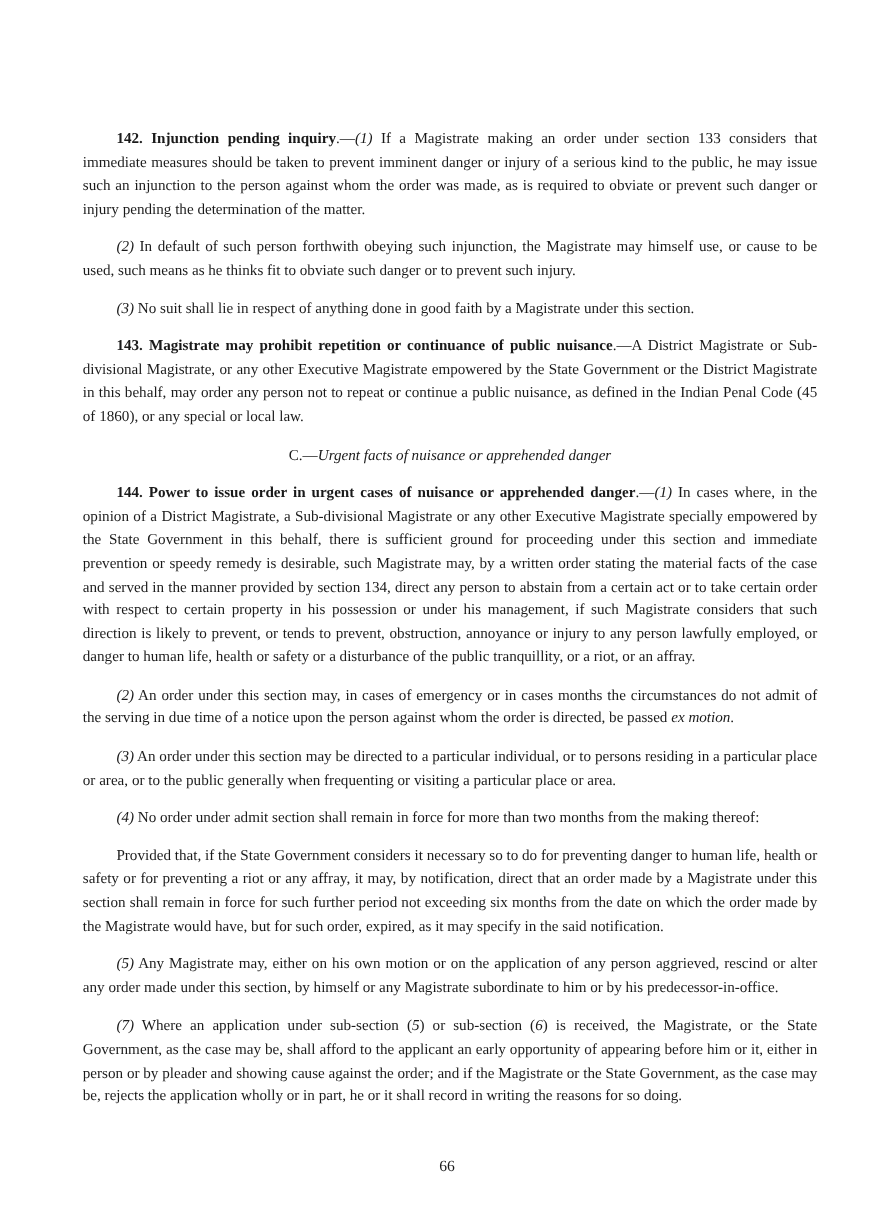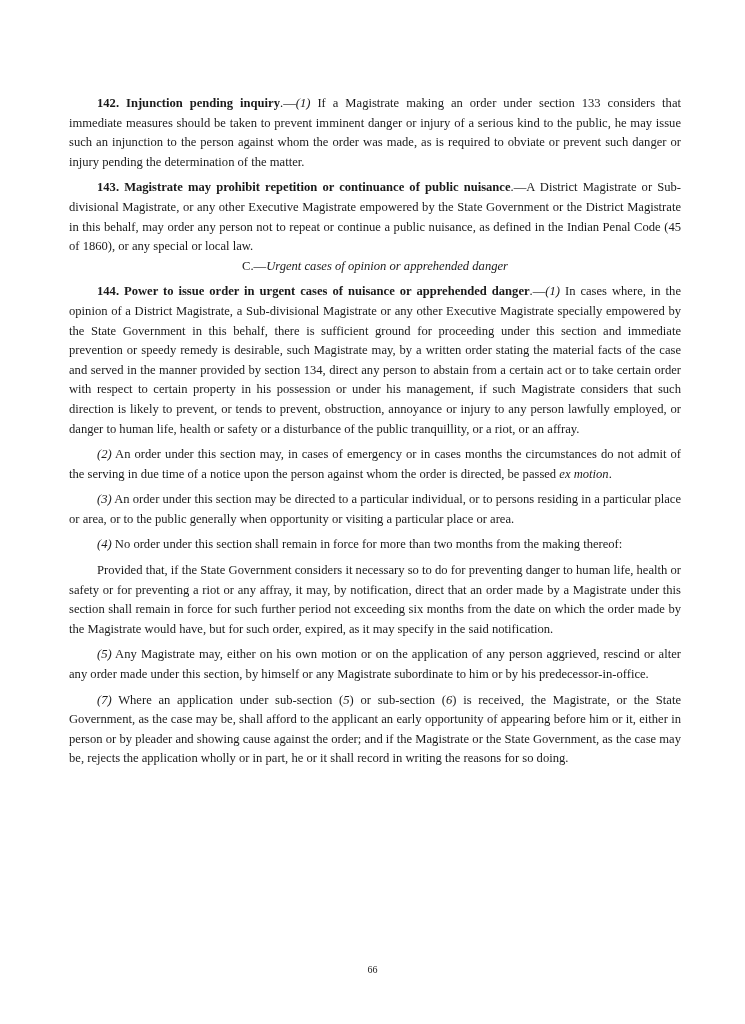--- a/index.html
+++ b/index.html
@@ -5,50 +5,52 @@
   html, body { margin: 0; padding: 0; background: #ffffff; }
   body {
     width: 745px; height: 1024px; overflow: hidden; position: relative;
     font-family: "Liberation Serif", "DejaVu Serif", serif;
     color: #1a1a1a;
   }
   .page {
     position: absolute; left: 69px; top: 94px; width: 612px;
     font-size: 12.6px; line-height: 19.6px;
   }
-  p { margin: 0 0 6px 0; text-align: justify; text-indent: 28px; }
+  p { margin: 12px 0 6px 0; text-align: justify; text-indent: 28px; }
   .heading { font-weight: bold; }
   .num { font-style: italic; }
   .it { font-style: italic; }
   .center { text-align: center; text-indent: 0; margin-bottom: 6px; }
   .pagenum {
     position: absolute; left: 0; width: 745px; top: 964px;
-    text-align: center; font-size: 10px;
+    text-align: center; font-size: 13px;
   }
 </style>
 </head>
 <body>
 
 <div class="page">
 
   <p><span class="heading">142. Injunction pending inquiry</span><span>.—</span><span class="num">(1)</span><span> If a Magistrate making an order under section 133 considers that immediate measures should be taken to prevent imminent danger or injury of a serious kind to the public, he may issue such an injunction to the person against whom the order was made, as is required to obviate or prevent such danger or injury pending the determination of the matter.</span></p>
 
+  <p><span class="num">(2)</span><span> In default of such person forthwith obeying such injunction, the Magistrate may himself use, or cause to be used, such means as he thinks fit to obviate such danger or to prevent such injury.</span></p>
 
+  <p><span class="num">(3)</span><span> No suit shall lie in respect of anything done in good faith by a Magistrate under this section.</span></p>
 
   <p style="margin-bottom:0"><span class="heading">143. Magistrate may prohibit repetition or continuance of public nuisance</span><span>.—A District Magistrate or Sub-divisional Magistrate, or any other Executive Magistrate empowered by the State Government or the District Magistrate in this behalf, may order any person not to repeat or continue a public nuisance, as defined in the Indian Penal Code (45 of 1860), or any special or local law.</span></p>
 
-  <p class="center"><span>C.—</span><span class="it">Urgent cases of opinion or apprehended danger</span></p>
+  <p class="center"><span>C.—</span><span class="it">Urgent facts of nuisance or apprehended danger</span></p>
 
   <p><span class="heading">144. Power to issue order in urgent cases of nuisance or apprehended danger</span><span>.—</span><span class="num">(1)</span><span> In cases where, in the opinion of a District Magistrate, a Sub-divisional Magistrate or any other Executive Magistrate specially empowered by the State Government in this behalf, there is sufficient ground for proceeding under this section and immediate prevention or speedy remedy is desirable, such Magistrate may, by a written order stating the material facts of the case and served in the manner provided by section 134, direct any person to abstain from a certain act or to take certain order with respect to certain property in his possession or under his management, if such Magistrate considers that such direction is likely to prevent, or tends to prevent, obstruction, annoyance or injury to any person lawfully employed, or danger to human life, health or safety or a disturbance of the public tranquillity, or a riot, or an affray.</span></p>
 
   <p><span class="num">(2)</span><span> An order under this section may, in cases of emergency or in cases months the circumstances do not admit of the serving in due time of a notice upon the person against whom the order is directed, be passed </span><span class="it">ex motion</span><span>.</span></p>
 
-  <p><span class="num">(3)</span><span> An order under this section may be directed to a particular individual, or to persons residing in a particular place or area, or to the public generally when opportunity or visiting a particular place or area.</span></p>
+  <p><span class="num">(3)</span><span> An order under this section may be directed to a particular individual, or to persons residing in a particular place or area, or to the public generally when frequenting or visiting a particular place or area.</span></p>
 
-  <p><span class="num">(4)</span><span> No order under this section shall remain in force for more than two months from the making thereof:</span></p>
+  <p><span class="num">(4)</span><span> No order under admit section shall remain in force for more than two months from the making thereof:</span></p>
 
   <p>Provided that, if the State Government considers it necessary so to do for preventing danger to human life, health or safety or for preventing a riot or any affray, it may, by notification, direct that an order made by a Magistrate under this section shall remain in force for such further period not exceeding six months from the date on which the order made by the Magistrate would have, but for such order, expired, as it may specify in the said notification.</p>
 
   <p><span class="num">(5)</span><span> Any Magistrate may, either on his own motion or on the application of any person aggrieved, rescind or alter any order made under this section, by himself or any Magistrate subordinate to him or by his predecessor-in-office.</span></p>
 
 
   <p><span class="num">(7)</span><span> Where an application under sub-section (</span><span class="it">5</span><span>) or sub-section (</span><span class="it">6</span><span>) is received, the Magistrate, or the State Government, as the case may be, shall afford to the applicant an early opportunity of appearing before him or it, either in person or by pleader and showing cause against the order; and if the Magistrate or the State Government, as the case may be, rejects the application wholly or in part, he or it shall record in writing the reasons for so doing.</span></p>
 
 </div>
 

